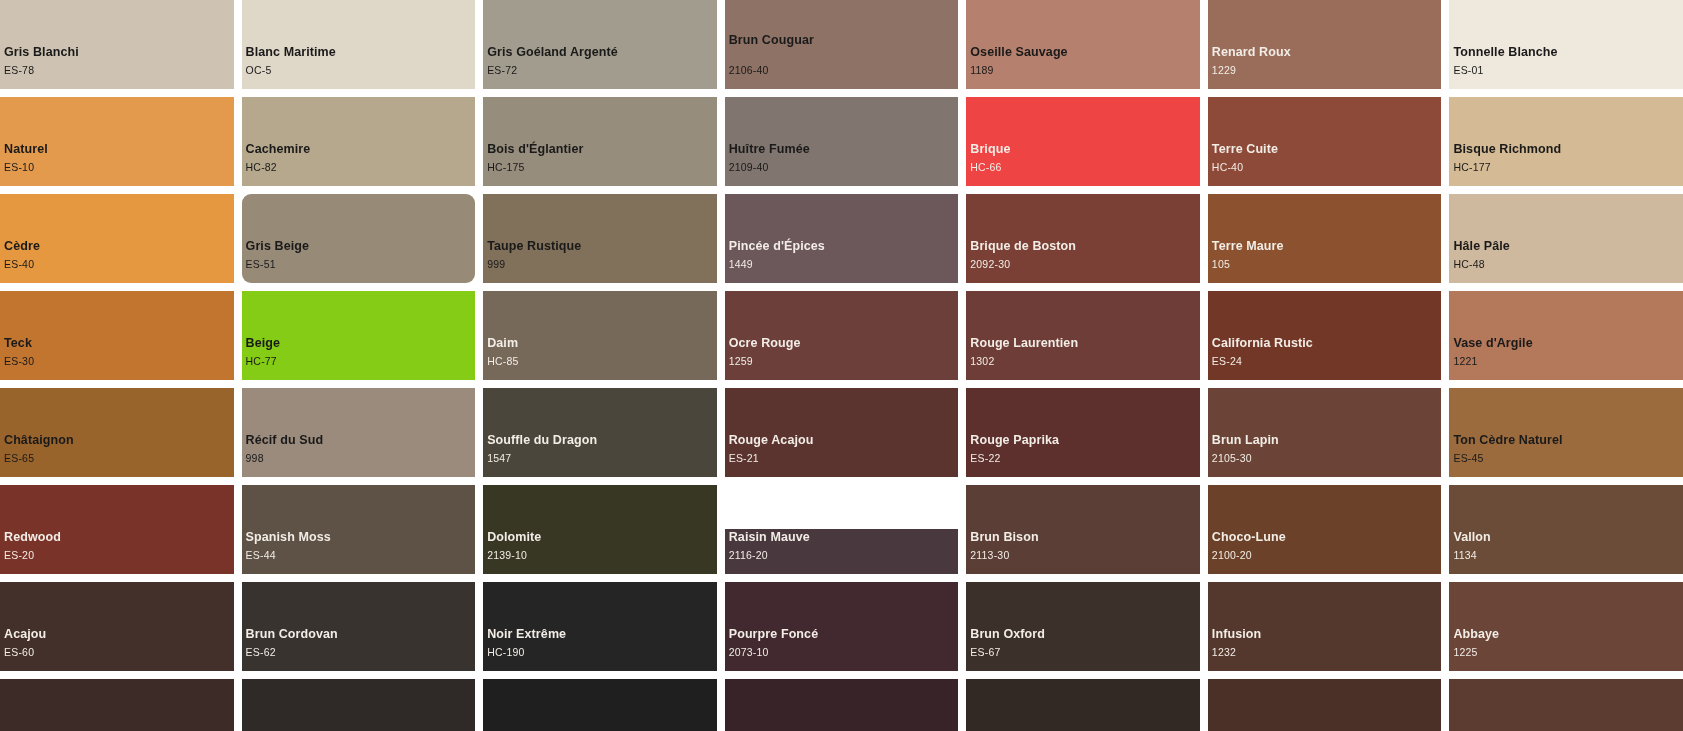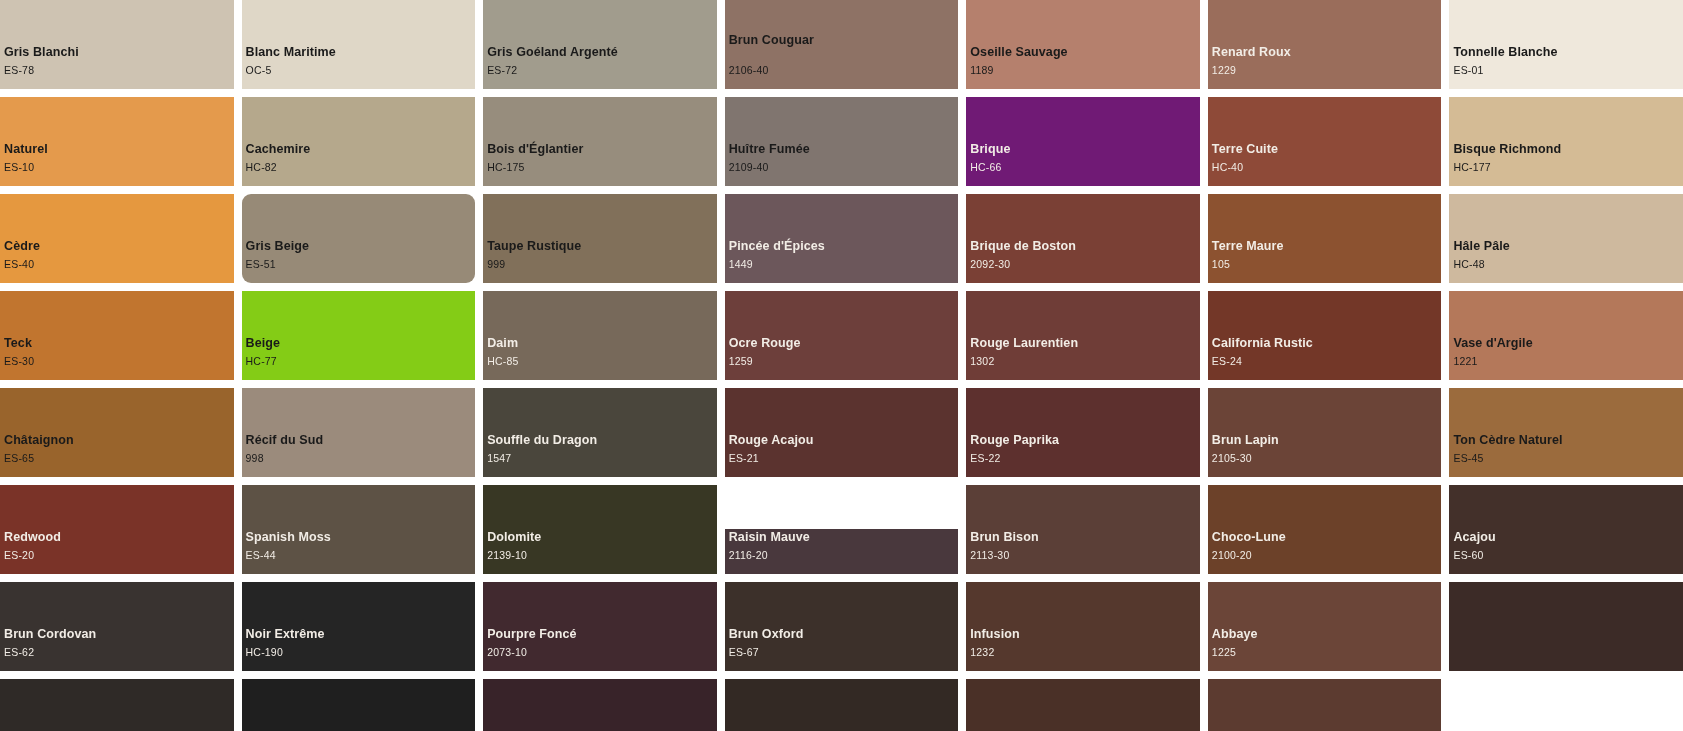--- a/index.html
+++ b/index.html
@@ -85,21 +85,21 @@
       <div class="swatch-code">HC-82</div>
     </div>
     <div class="swatch text-dark" style="background: rgb(151, 141, 125);">
       <div class="swatch-name">Bois d'Églantier</div>
       <div class="swatch-code">HC-175</div>
     </div>
     <div class="swatch text-dark" style="background: rgb(128, 117, 111);">
       <div class="swatch-name">Huître Fumée</div>
       <div class="swatch-code">2109-40</div>
     </div>
-    <div class="swatch text-light" style="background: #701a75;">
+    <div class="swatch text-light" style="background: #ef4444;">
       <div class="swatch-name">Brique</div>
       <div class="swatch-code">HC-66</div>
     </div>
     <div class="swatch text-light" style="background: rgb(142, 74, 56);">
       <div class="swatch-name">Terre Cuite</div>
       <div class="swatch-code">HC-40</div>
     </div>
     <div class="swatch text-dark" style="background: rgb(212, 187, 149);">
       <div class="swatch-name">Bisque Richmond</div>
       <div class="swatch-code">HC-177</div>
@@ -205,20 +205,24 @@
       <div class="swatch-code">2116-20</div>
     </div>
     <div class="swatch text-light" style="background: rgb(91, 63, 55);">
       <div class="swatch-name">Brun Bison</div>
       <div class="swatch-code">2113-30</div>
     </div>
     <div class="swatch text-light" style="background: rgb(108, 65, 41);">
       <div class="swatch-name">Choco-Lune</div>
       <div class="swatch-code">2100-20</div>
     </div>
+    <div class="swatch text-light" style="background: rgb(107, 76, 56);">
+      <div class="swatch-name">Vallon</div>
+      <div class="swatch-code">1134</div>
+    </div>
     <div class="swatch text-light" style="background: rgb(67, 48, 42);">
       <div class="swatch-name">Acajou</div>
       <div class="swatch-code">ES-60</div>
     </div>
     <div class="swatch text-light" style="background: rgb(57, 51, 48);">
       <div class="swatch-name">Brun Cordovan</div>
       <div class="swatch-code">ES-62</div>
     </div>
     <div class="swatch text-light" style="background: rgb(37, 37, 37);">
       <div class="swatch-name">Noir Extrême</div>

